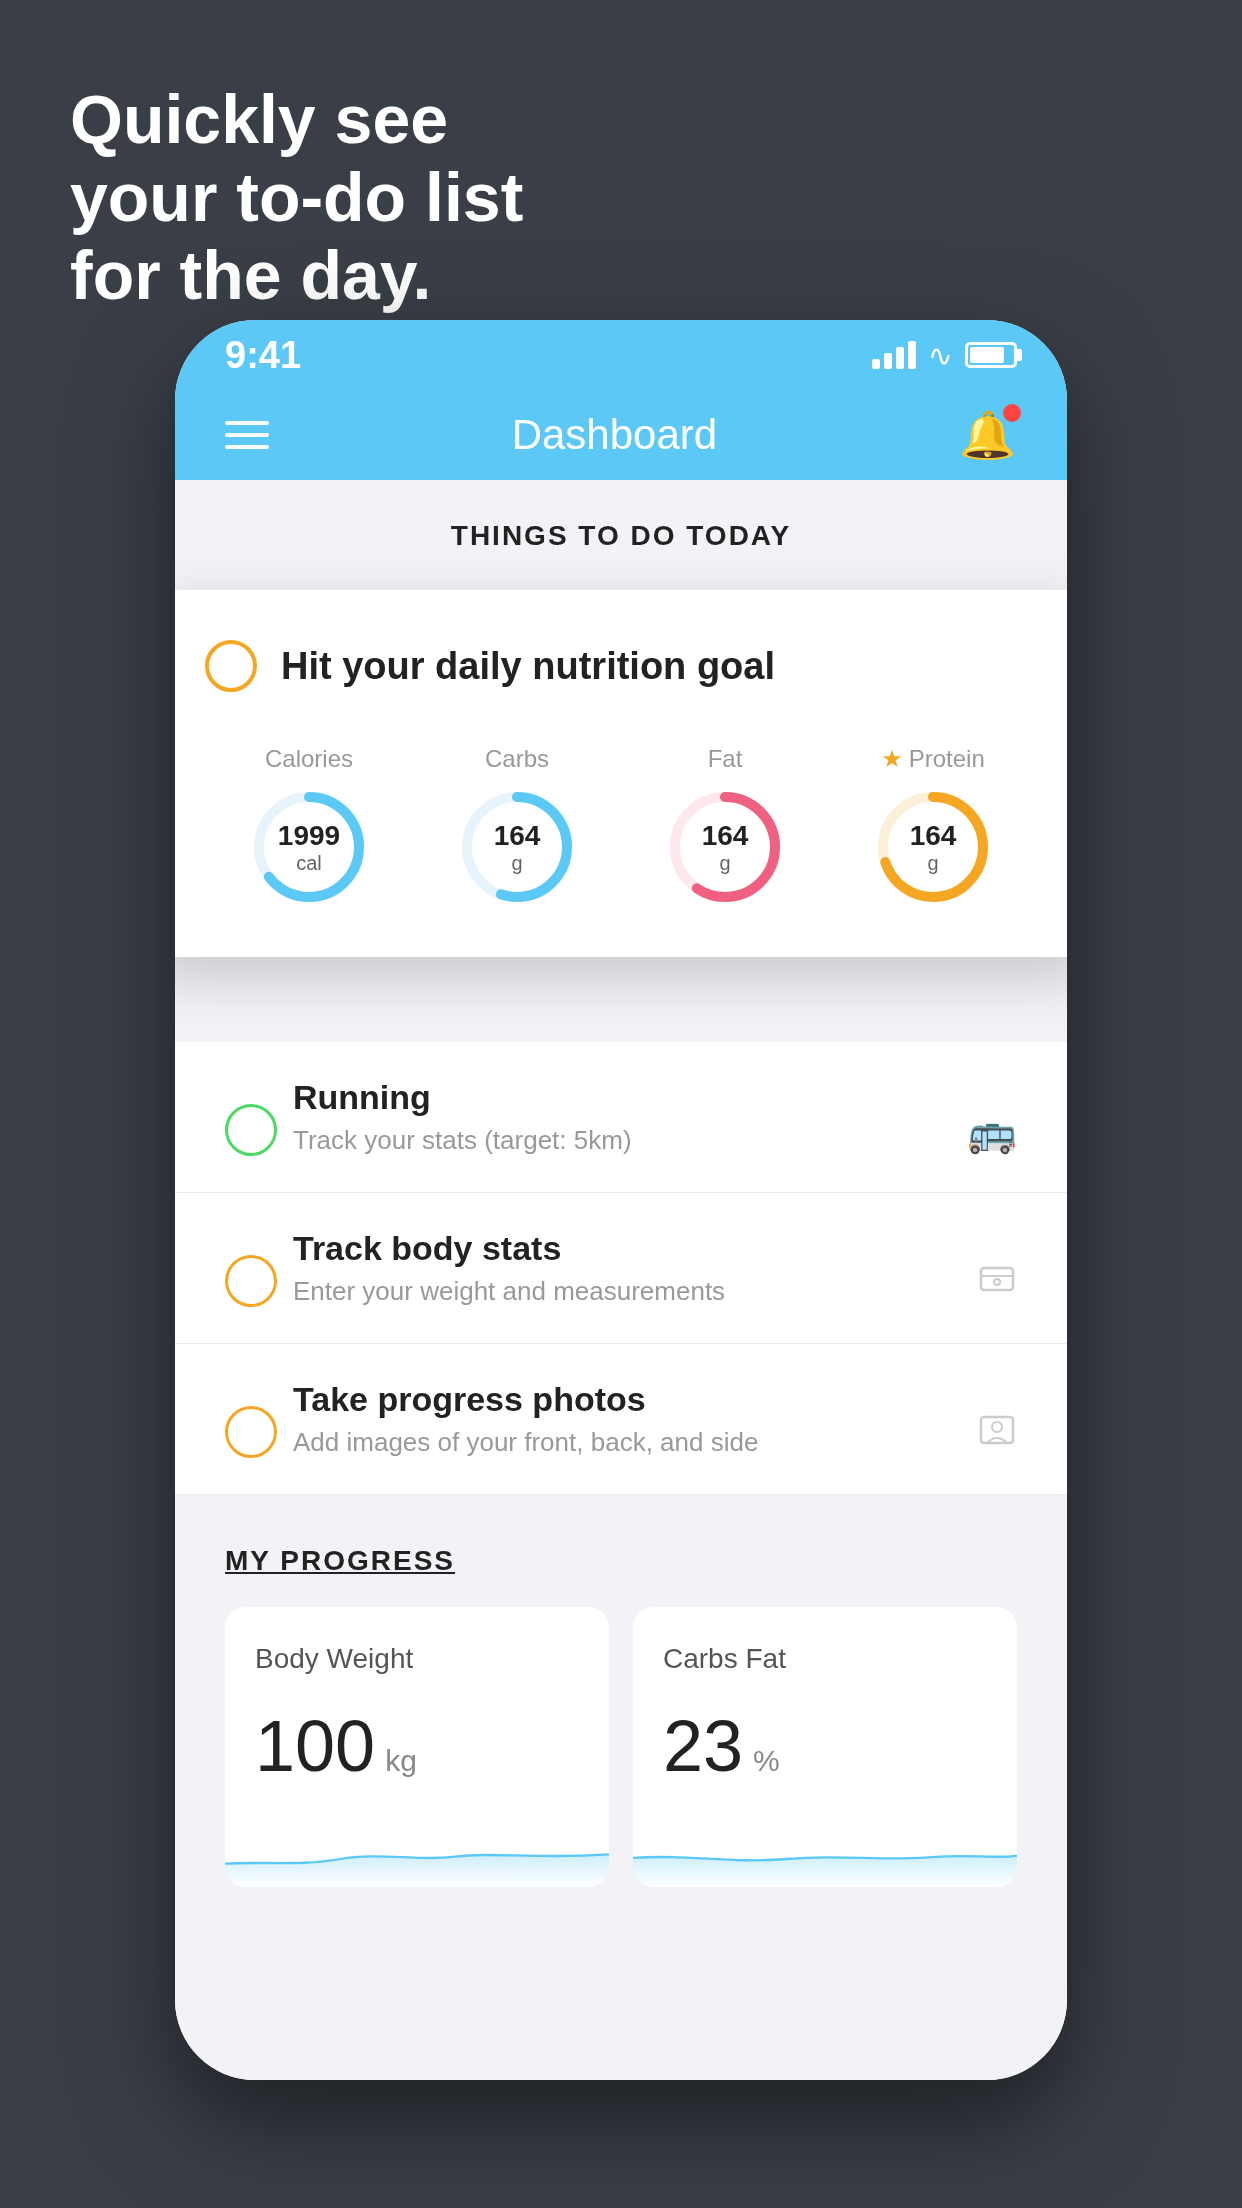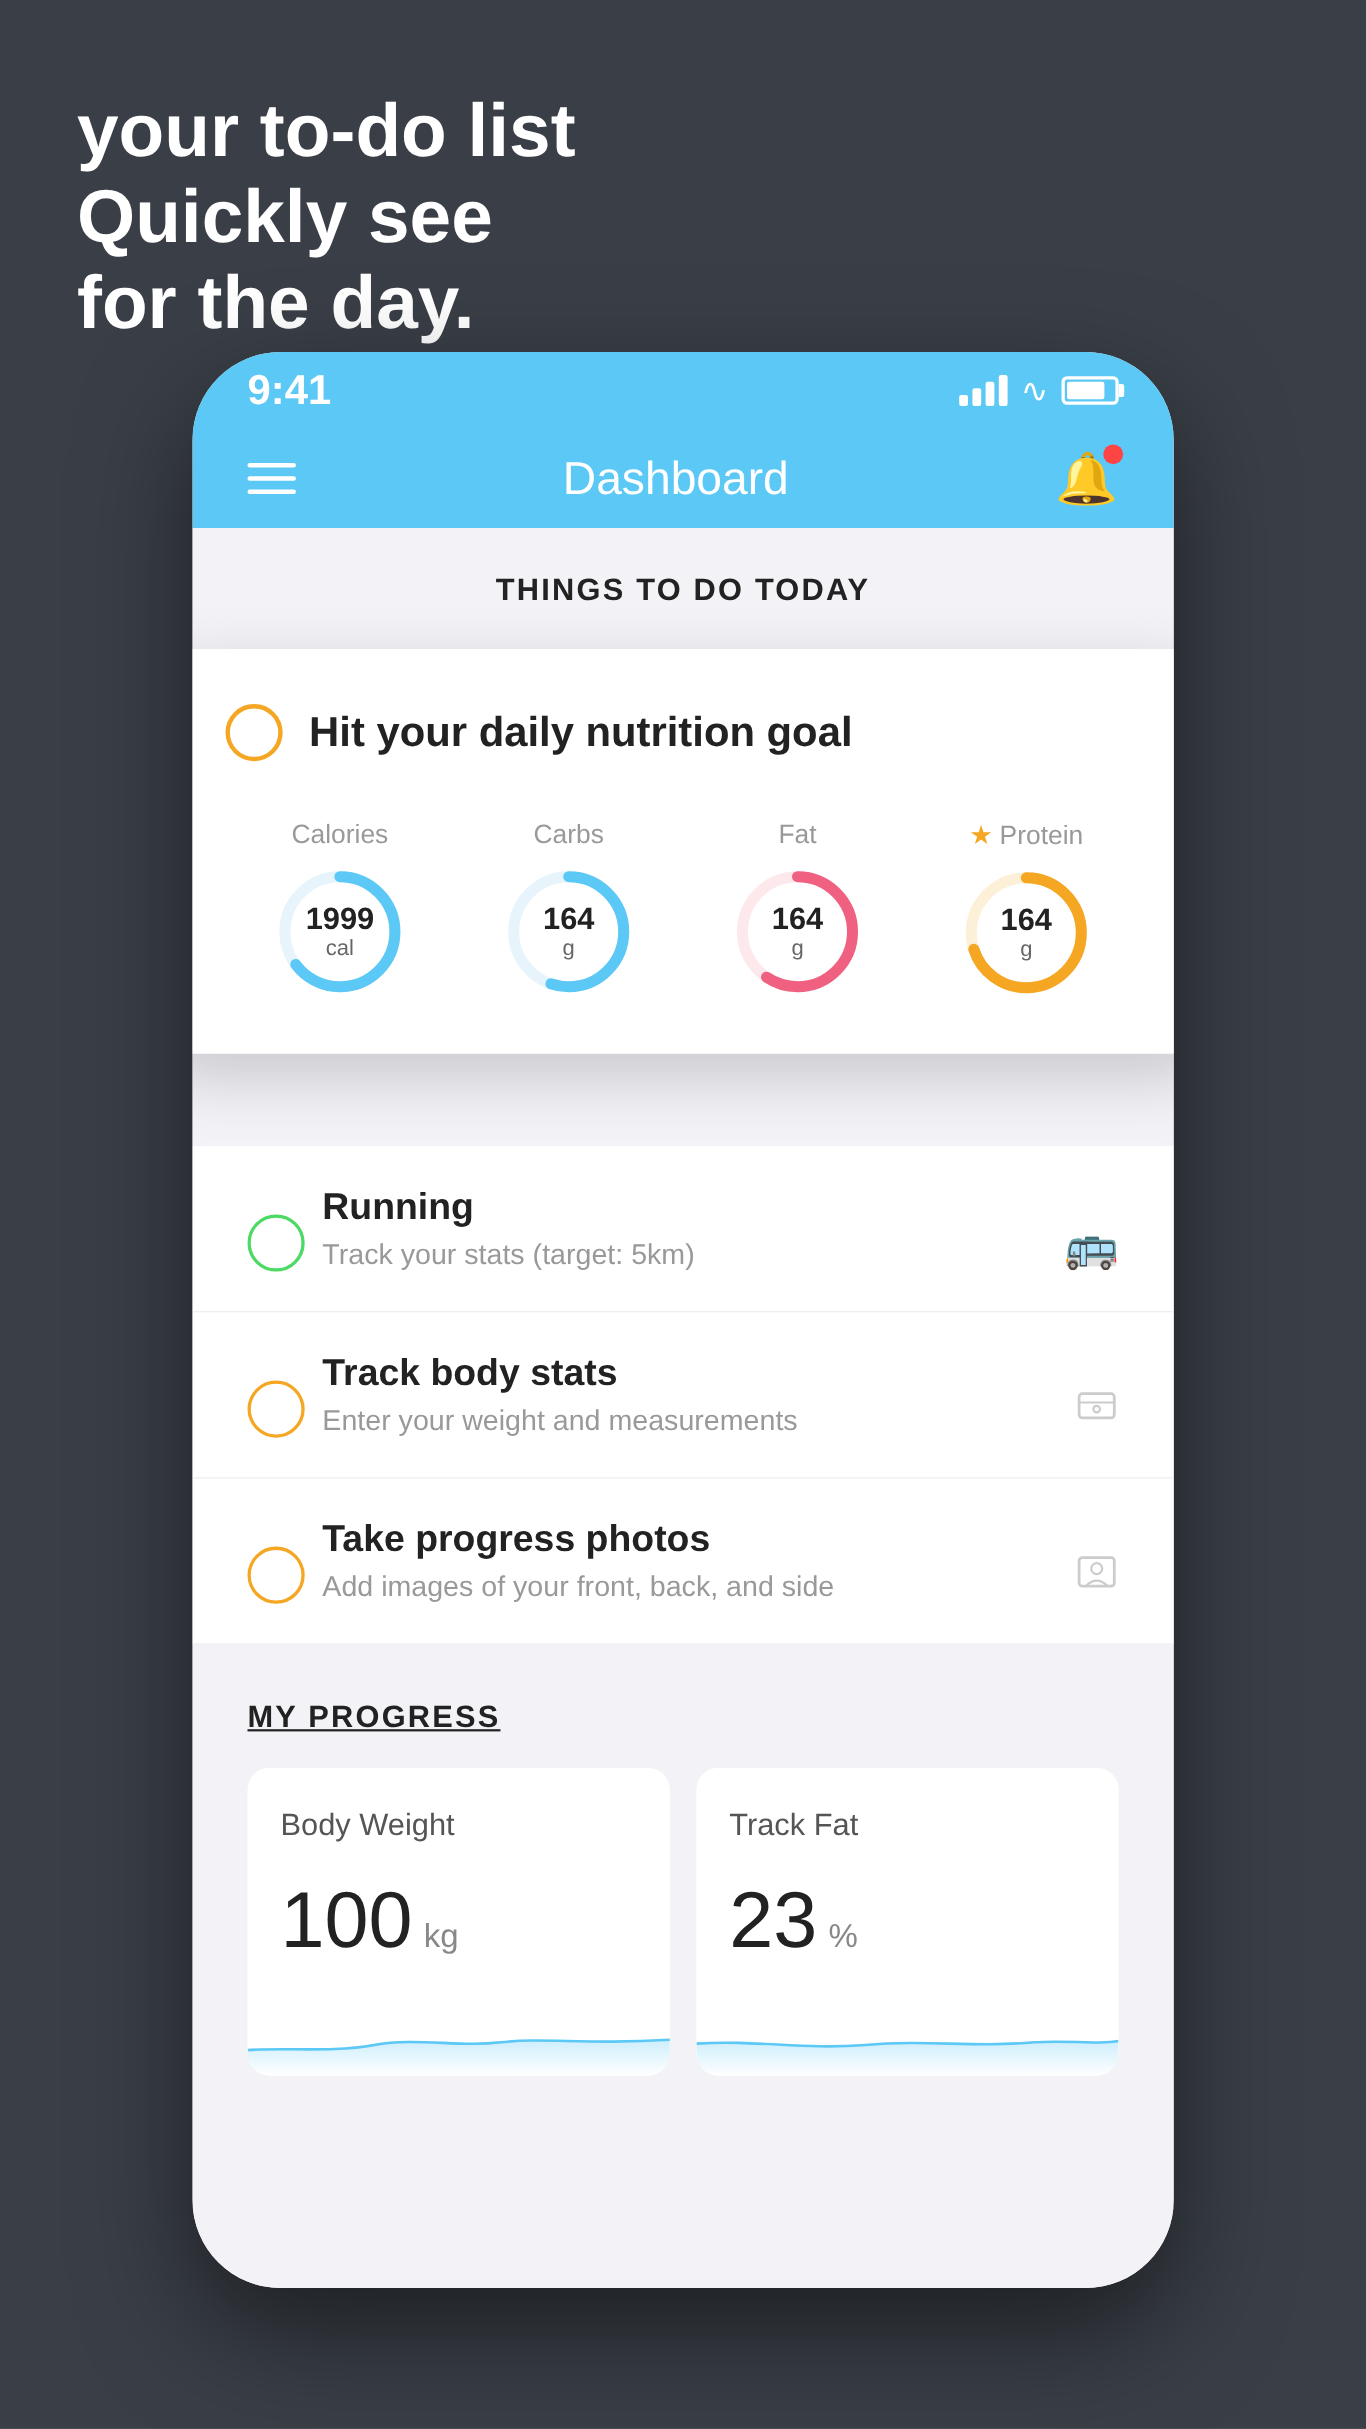--- a/index.html
+++ b/index.html
@@ -392,22 +392,22 @@
       width: 100%;
       height: 100%;
     }
   </style>
 </head>
 <body>
 
 <div class="bg-page">
 
   <div class="hero-text">
+    <div>Quickly see</div>
     <div>your to-do list</div>
-    <div>Quickly see</div>
     <div>for the day.</div>
   </div>
 
   <div class="phone-wrapper">
     <div class="phone-frame">
 
       <div class="status-bar">
         <span class="status-time">9:41</span>
         <div class="status-icons">
           <div class="signal-bars">
@@ -570,21 +570,21 @@
                       <stop offset="100%" style="stop-color:#5bc8f5;stop-opacity:0"></stop>
                     </linearGradient>
                   </defs>
                   <path d="M0 40 C20 38 40 42 60 36 C80 30 100 38 120 34 C140 30 160 36 200 32" fill="none" stroke="#5bc8f5" stroke-width="2"></path>
                   <path d="M0 40 C20 38 40 42 60 36 C80 30 100 38 120 34 C140 30 160 36 200 32 L200 60 L0 60 Z" fill="url(#grad1)"></path>
                 </svg>
               </div>
             </div>
 
             <div class="progress-card">
-              <div class="progress-card-title">Track Fat</div>
+              <div class="progress-card-title">Carbs Fat</div>
               <div class="progress-value-row">
                 <span class="progress-big-value">23</span>
                 <span class="progress-unit">%</span>
               </div>
               <div class="chart-area">
                 <svg viewBox="0 0 200 60" preserveAspectRatio="none">
                   <defs>
                     <linearGradient id="grad2" x1="0%" y1="0%" x2="0%" y2="100%">
                       <stop offset="0%" style="stop-color:#5bc8f5;stop-opacity:0.3"></stop>
                       <stop offset="100%" style="stop-color:#5bc8f5;stop-opacity:0"></stop>

